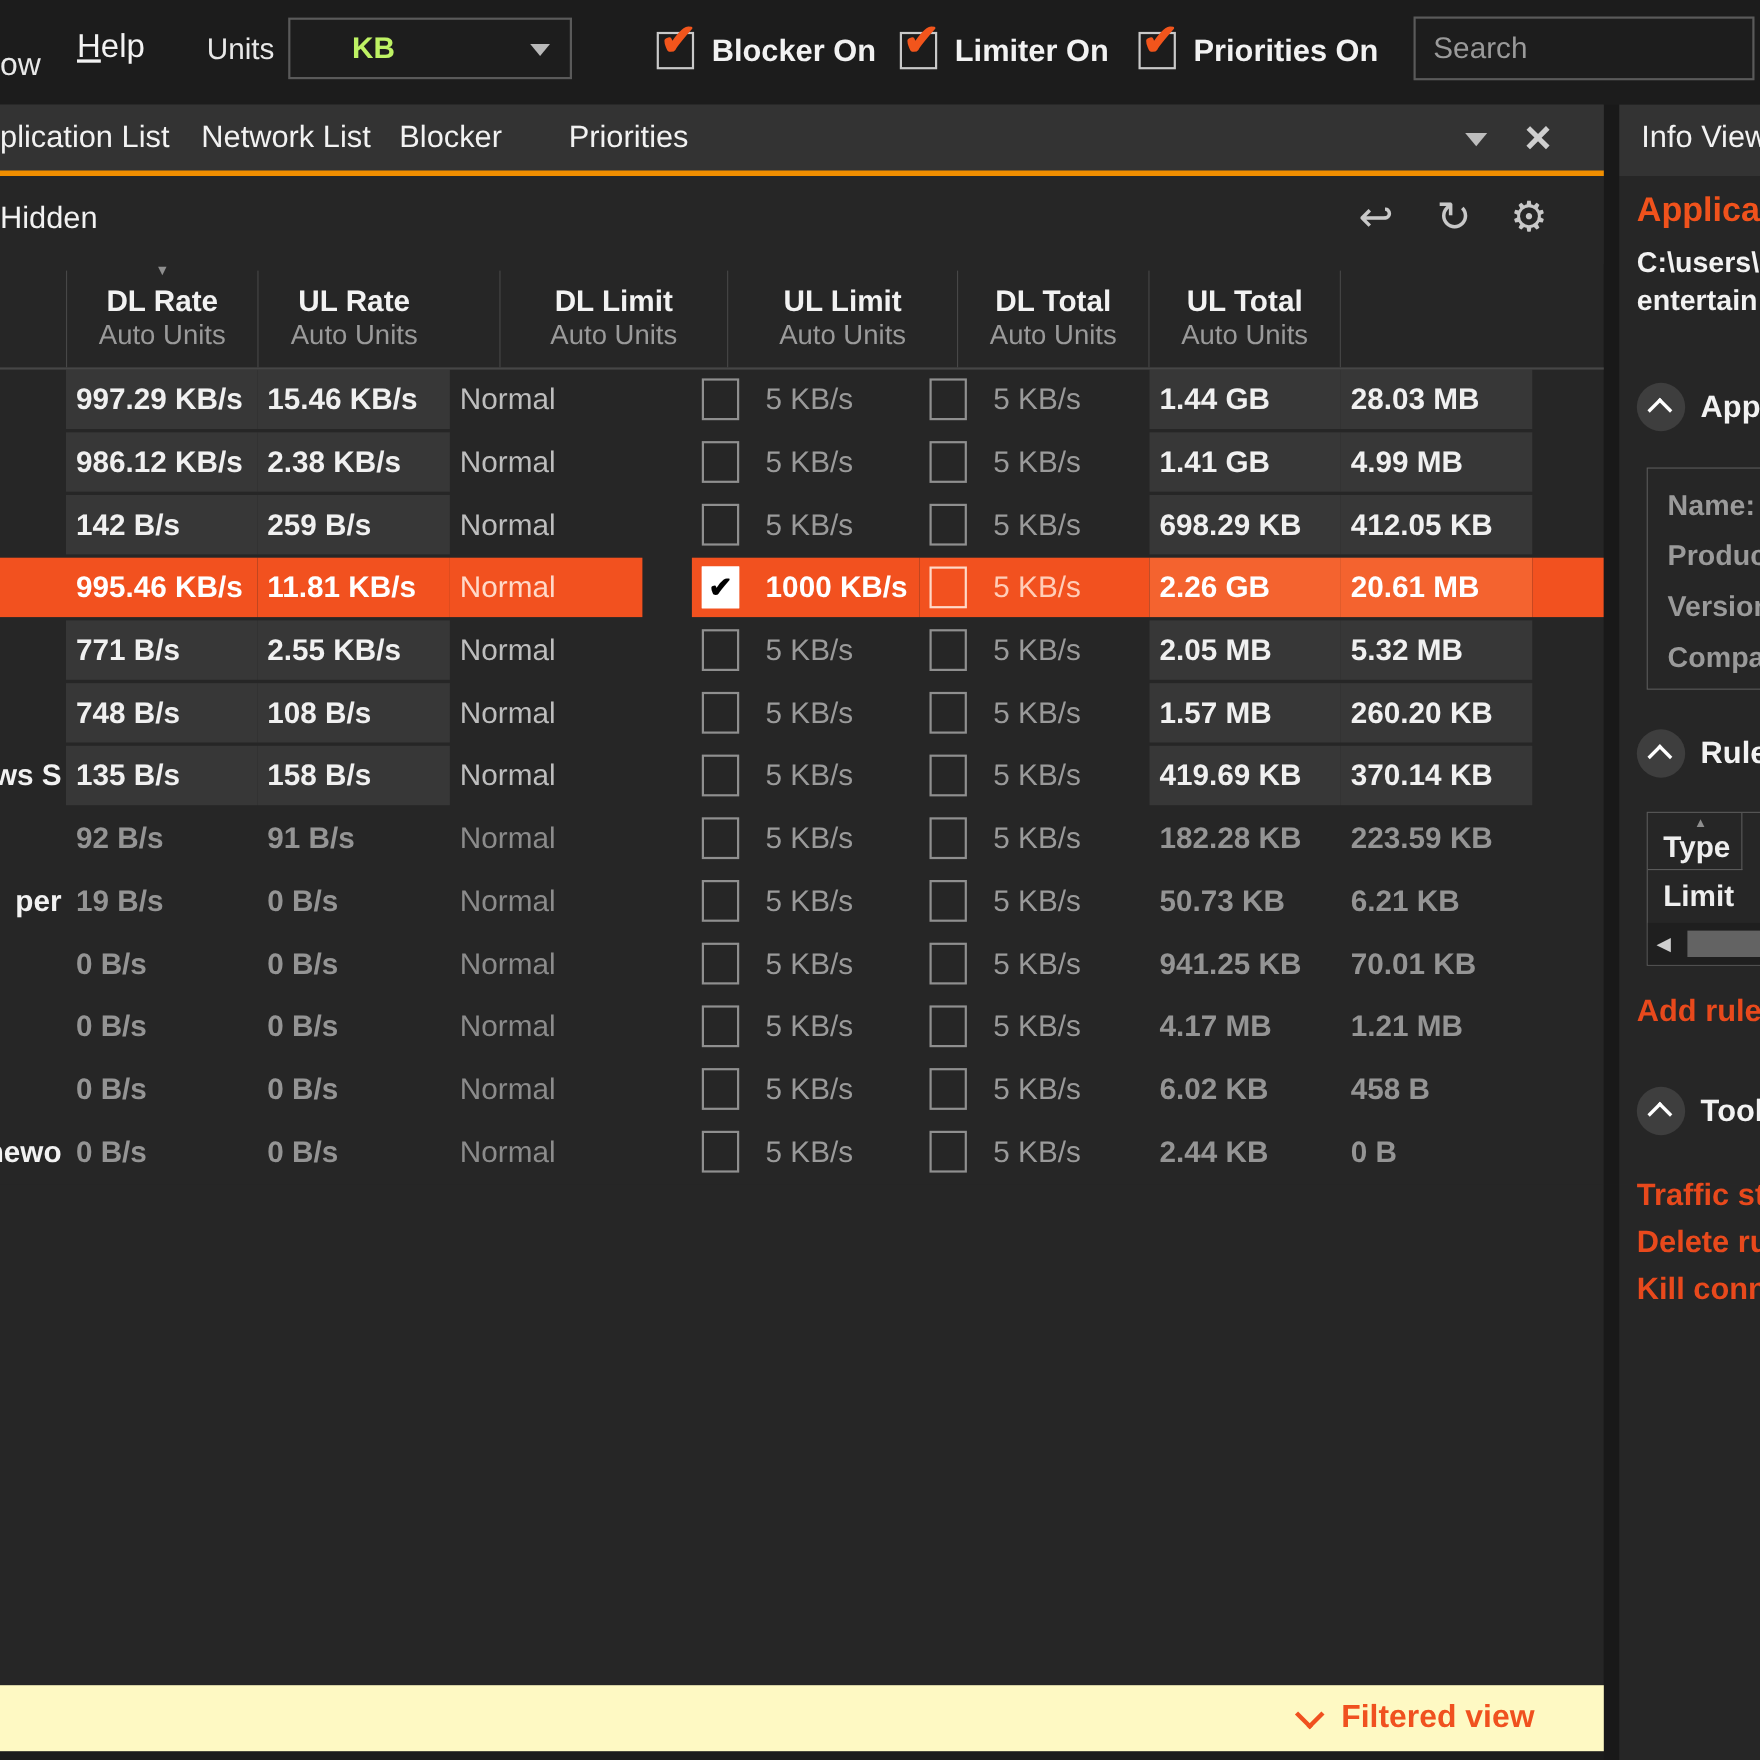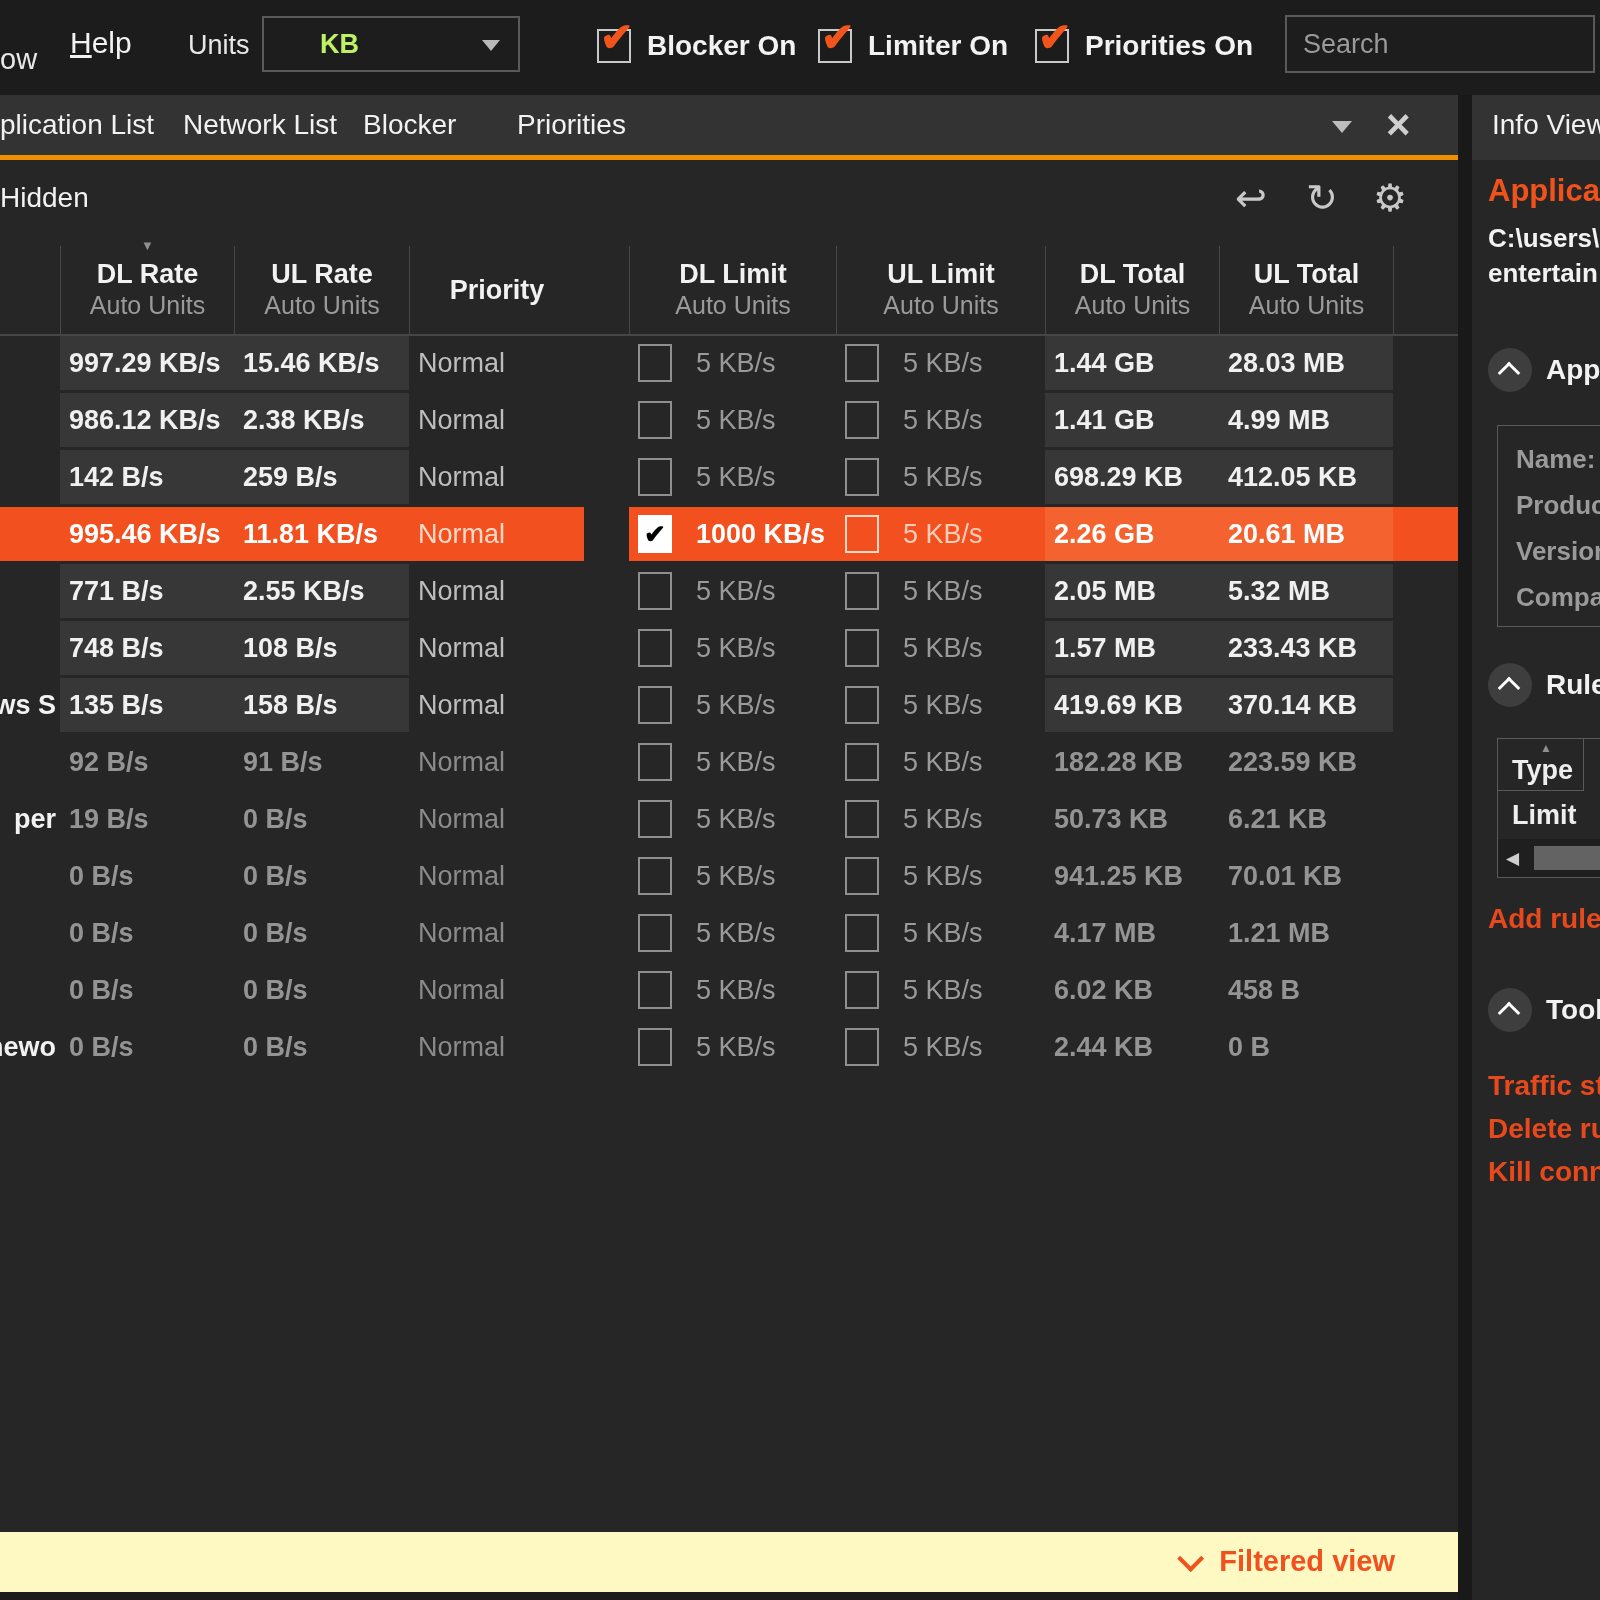--- a/index.html
+++ b/index.html
@@ -174,23 +174,20 @@
         <div class="hcol c-name nob"></div>
         <div class="hcol c-dl">
           <span class="sort">▼</span>
           <span class="t">DL Rate</span>
           <span class="s">Auto Units</span>
         </div>
         <div class="hcol c-ul">
           <span class="t">UL Rate</span>
           <span class="s">Auto Units</span>
         </div>
-        <div class="hcol c-pr">
-          <span class="t">Priority</span>
-        </div>
         <div class="hcol c-dll">
           <span class="t">DL Limit</span>
           <span class="s">Auto Units</span>
         </div>
         <div class="hcol c-ull">
           <span class="t">UL Limit</span>
           <span class="s">Auto Units</span>
         </div>
         <div class="hcol c-dlt">
           <span class="t">DL Total</span>
@@ -448,21 +445,21 @@
         <span class="limit-lbl">5 KB/s</span>
     </div>
             </div>
     <div class="cell c-dlt">
               <div class="inner">
                 <span class="val">1.57 MB</span>
               </div>
             </div>
     <div class="cell c-ult">
               <div class="inner">
-                <span class="val">233.43 KB</span>
+                <span class="val">260.20 KB</span>
               </div>
             </div>
     <div class="cell c-fill">
               <div class="inner"></div>
             </div>
   </div>
           <div class="trow active">
     <div class="cell c-name">
               <div class="inner">ws S</div>
             </div>

